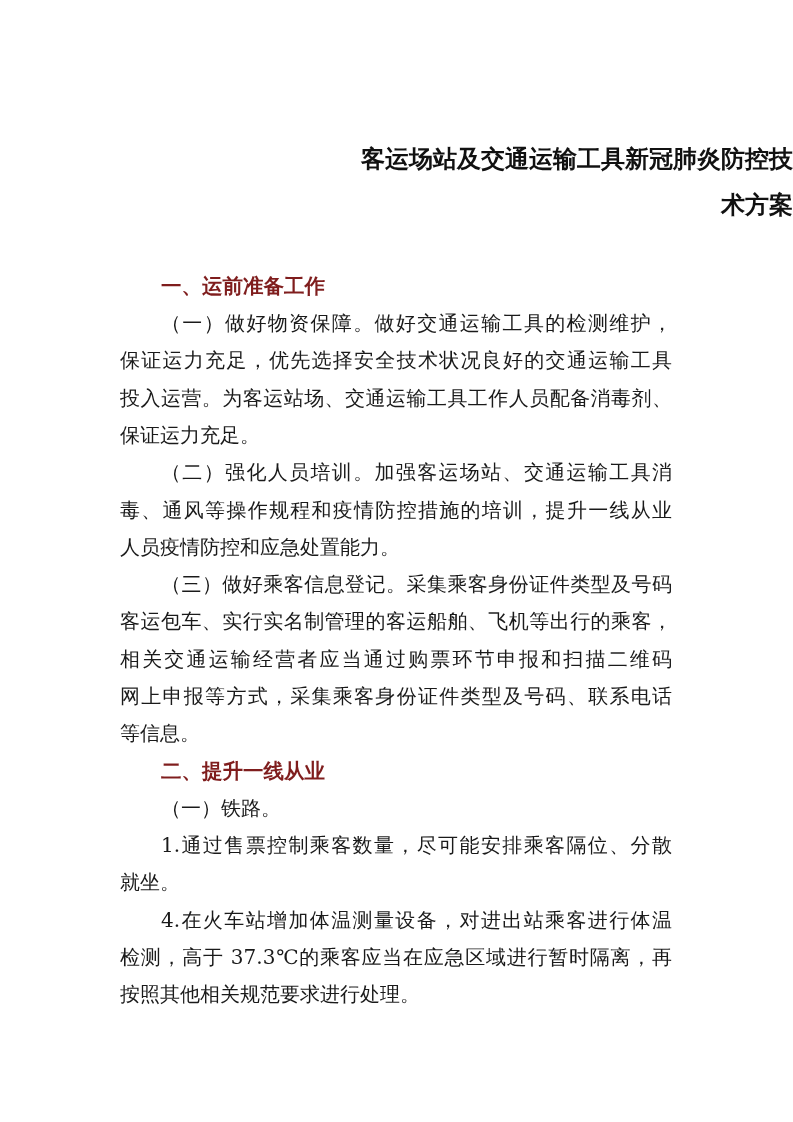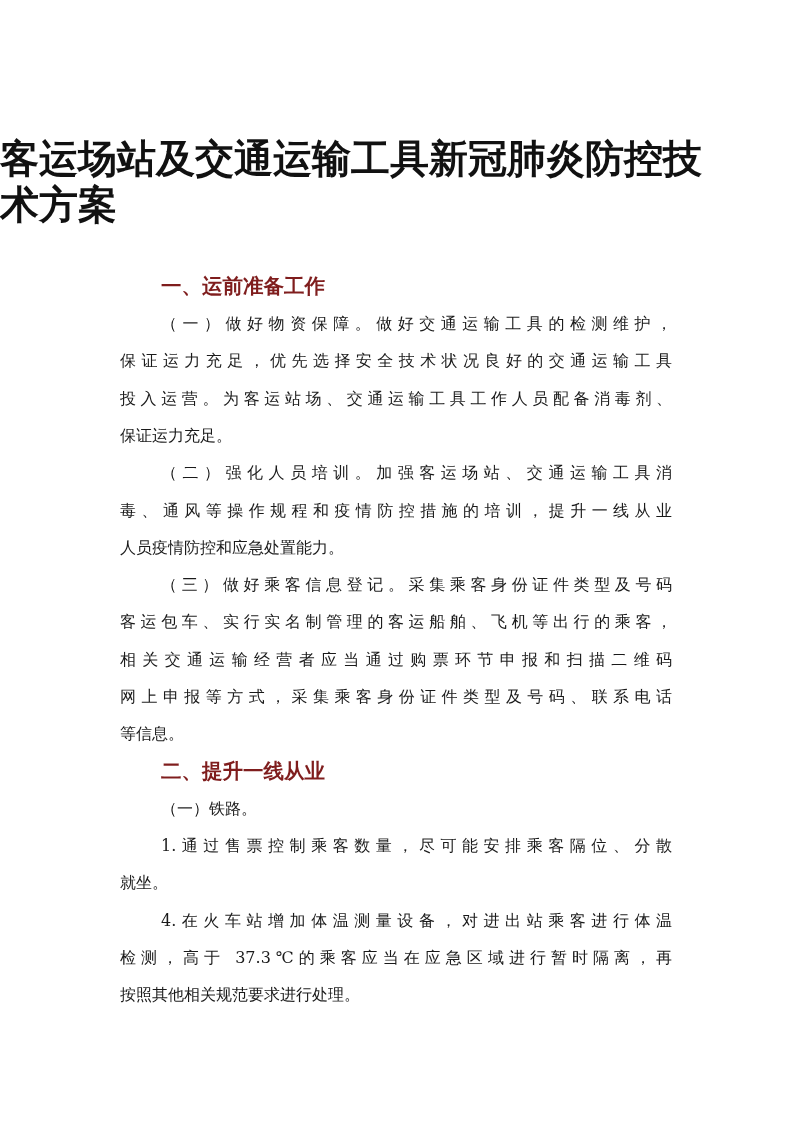--- a/index.html
+++ b/index.html
@@ -1,23 +1,23 @@
 <!DOCTYPE html>
 <html><head>
 <meta charset="utf-8">
 <style>
   html, body { margin: 0; padding: 0; background: #ffffff; }
   body { width: 793px; height: 1122px; position: relative; overflow: hidden;
          font-family: "DejaVu Serif", "Liberation Serif", serif; color: #111; }
-  .title { position: absolute; left: 0; width: 793px; text-align: left;
+  .title { position: absolute; left: 0; width: 793px; text-align: right;
            font-family: "DejaVu Sans", "Liberation Sans", sans-serif;
-           font-weight: bold; font-size: 39px; line-height: 50px; letter-spacing: 0px; }
+           font-weight: bold; font-size: 24px; line-height: 50px; letter-spacing: 0px; }
   .t1 { top: 134px; }
   .t2 { top: 180px; }
-  .line { position: absolute; left: 120px; width: 552px; font-size: 16px;
+  .line { position: absolute; left: 120px; width: 552px; font-size: 20px;
           line-height: 37px; white-space: nowrap; text-align: justify;
           text-align-last: justify; font-family: "DejaVu Serif", "Liberation Serif", serif; color: #1a1a1a; }
   .line.last { text-align-last: left; }
   .ind { left: 161px; width: 511px; }
   .h { position: absolute; left: 161px; font-weight: bold; font-size: 20.5px; line-height: 37px;
        font-family: "DejaVu Sans", "Liberation Sans", sans-serif; color: #7f1d1d; white-space: nowrap; }
 </style>
 </head>
 <body>
 

